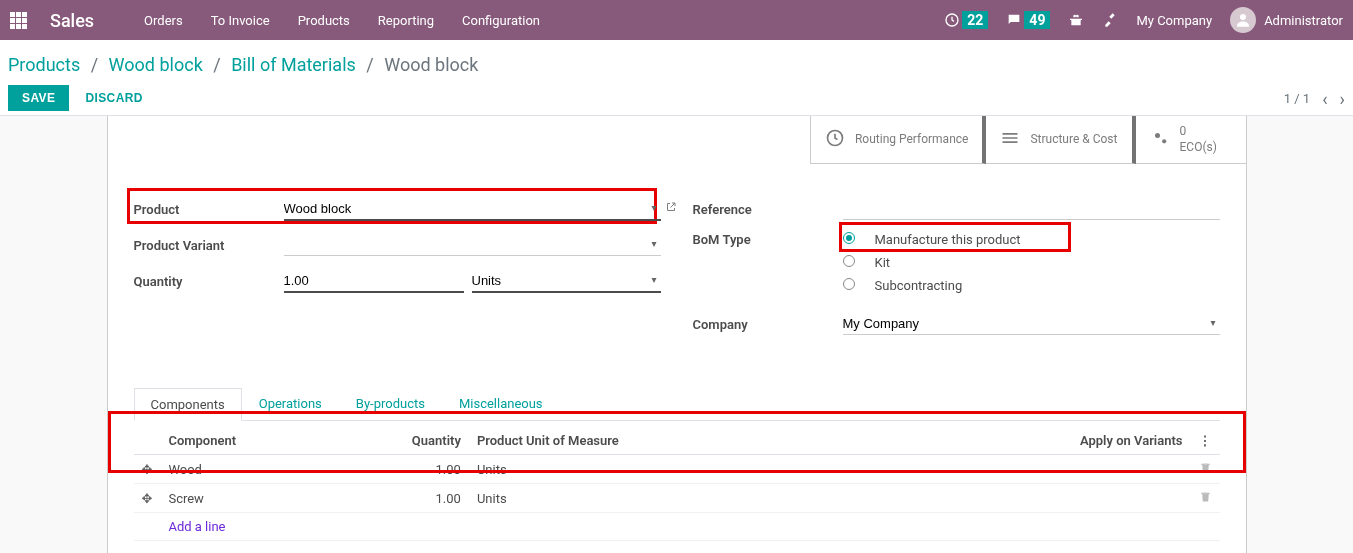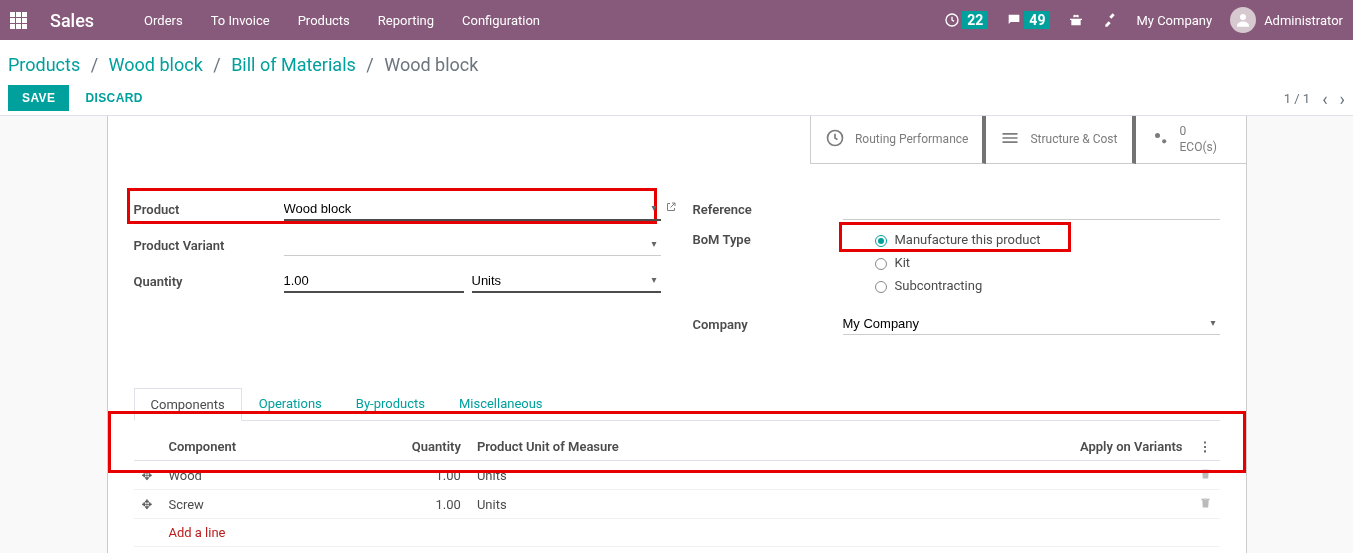--- a/index.html
+++ b/index.html
@@ -47,44 +47,44 @@
   .form-label { width: 150px; font-weight: 600; color: #4c4c4c; font-size: 13px; }
   .form-field { flex: 1; position: relative; }
   .field-input { width: 100%; border: none; border-bottom: 1px solid #ccc; padding: 3px 0; font-size: 13px; background: none; }
   .field-input.req { border-bottom: 2px solid #4c4c4c; }
   .caret { position: absolute; right: 4px; top: 4px; font-size: 10px; color: #666; pointer-events: none; }
   .external { position: absolute; right: -16px; top: 3px; color: #7e7e7e; cursor: pointer; }
   .qty-row { display: flex; gap: 8px; flex: 1; }
   .qty-num { flex: 0 0 180px; position: relative; }
   .qty-unit { flex: 1; position: relative; }
 
-  .radio-row { display: flex; align-items: flex-end; gap: 8px; margin-bottom: 8px; padding-left: 32px; }
+  .radio-row { display: flex; align-items: flex-start; gap: 20px; margin-bottom: 8px; }
   .radio-dot { width: 12px; height: 12px; border: 1px solid #888; border-radius: 50%; display: inline-flex; align-items: center; justify-content: center; cursor: pointer; }
   .radio-dot.checked { border-color: #00a09d; }
   .radio-dot.checked::after { content: ""; width: 6px; height: 6px; background: #00a09d; border-radius: 50%; }
   .radio-label { font-size: 13px; cursor: pointer; }
 
   
   .hl { position: absolute; border: 3px solid #e60000; pointer-events: none; }
   .hl1 { top: 72px; left: 19px; width: 530px; height: 36px; }
 
   
   .notebook { margin-top: 16px; }
   .tabs { display: flex; border-bottom: 1px solid #dee2e6; }
   .tab { padding: 8px 16px; border: 1px solid transparent; cursor: pointer; font-size: 13px; color: #00a09d; margin-top: 24px; }
   .tab.active { border: 1px solid #dee2e6; border-bottom-color: #fff; color: #4c4c4c; background: #fff; position: relative; top: 1px; }
 
-  table.comp { width: 100%; border-collapse: collapse; margin-top: 12px; }
+  table.comp { width: 100%; border-collapse: collapse; margin-top: 6px; }
   table.comp th { text-align: left; font-weight: 600; padding: 6px 8px; border-bottom: 1px solid #dee2e6; font-size: 13px; }
   table.comp th.r { text-align: right; }
   table.comp td { padding: 6px 8px; border-bottom: 1px solid #f1f1f1; font-size: 13px; }
   table.comp td.r { text-align: right; }
   .drag-handle { color: #5f5f5f; cursor: move; }
   .trash { color: #bbb; cursor: pointer; }
-  .add-line { color: #b91c1c; cursor: pointer; }
+  .add-line { color: #6d28d9; cursor: pointer; }
   .kebab { cursor: pointer; color: #666; }
 
   
   .relpos { position: relative; }
 </style>
 </head>
 <body>
 
 <div class="topnav">
   <div class="apps-icon">

